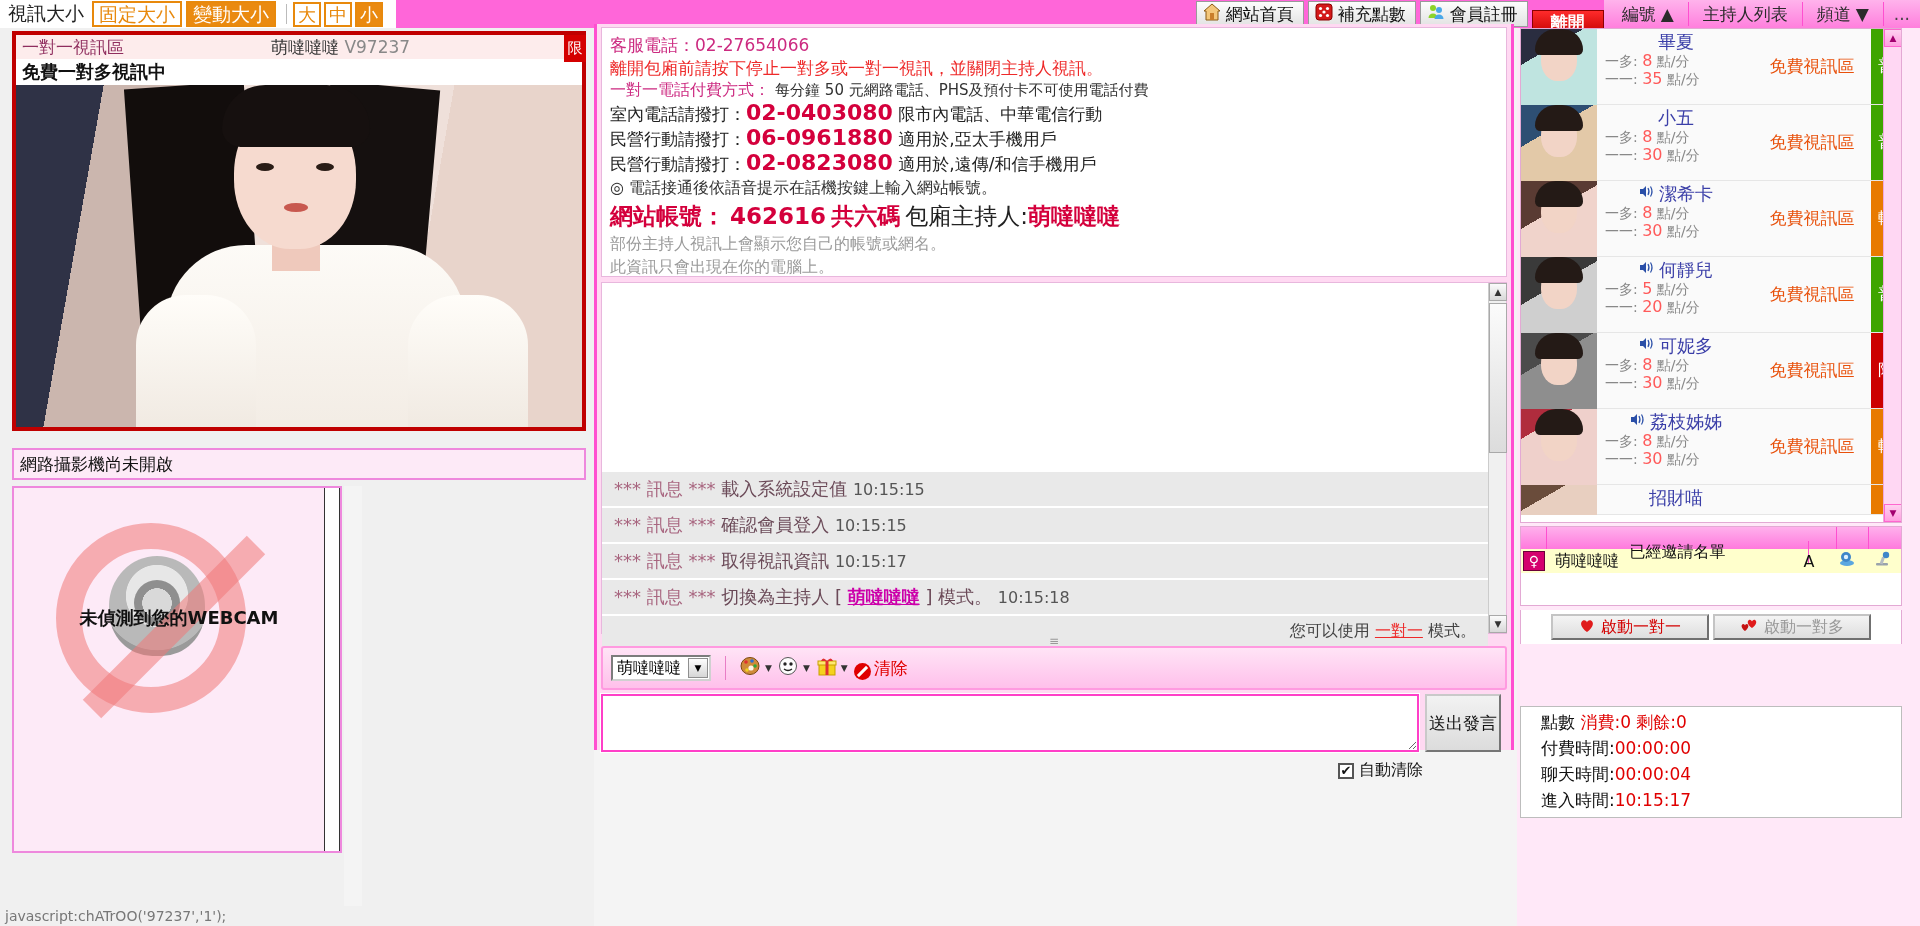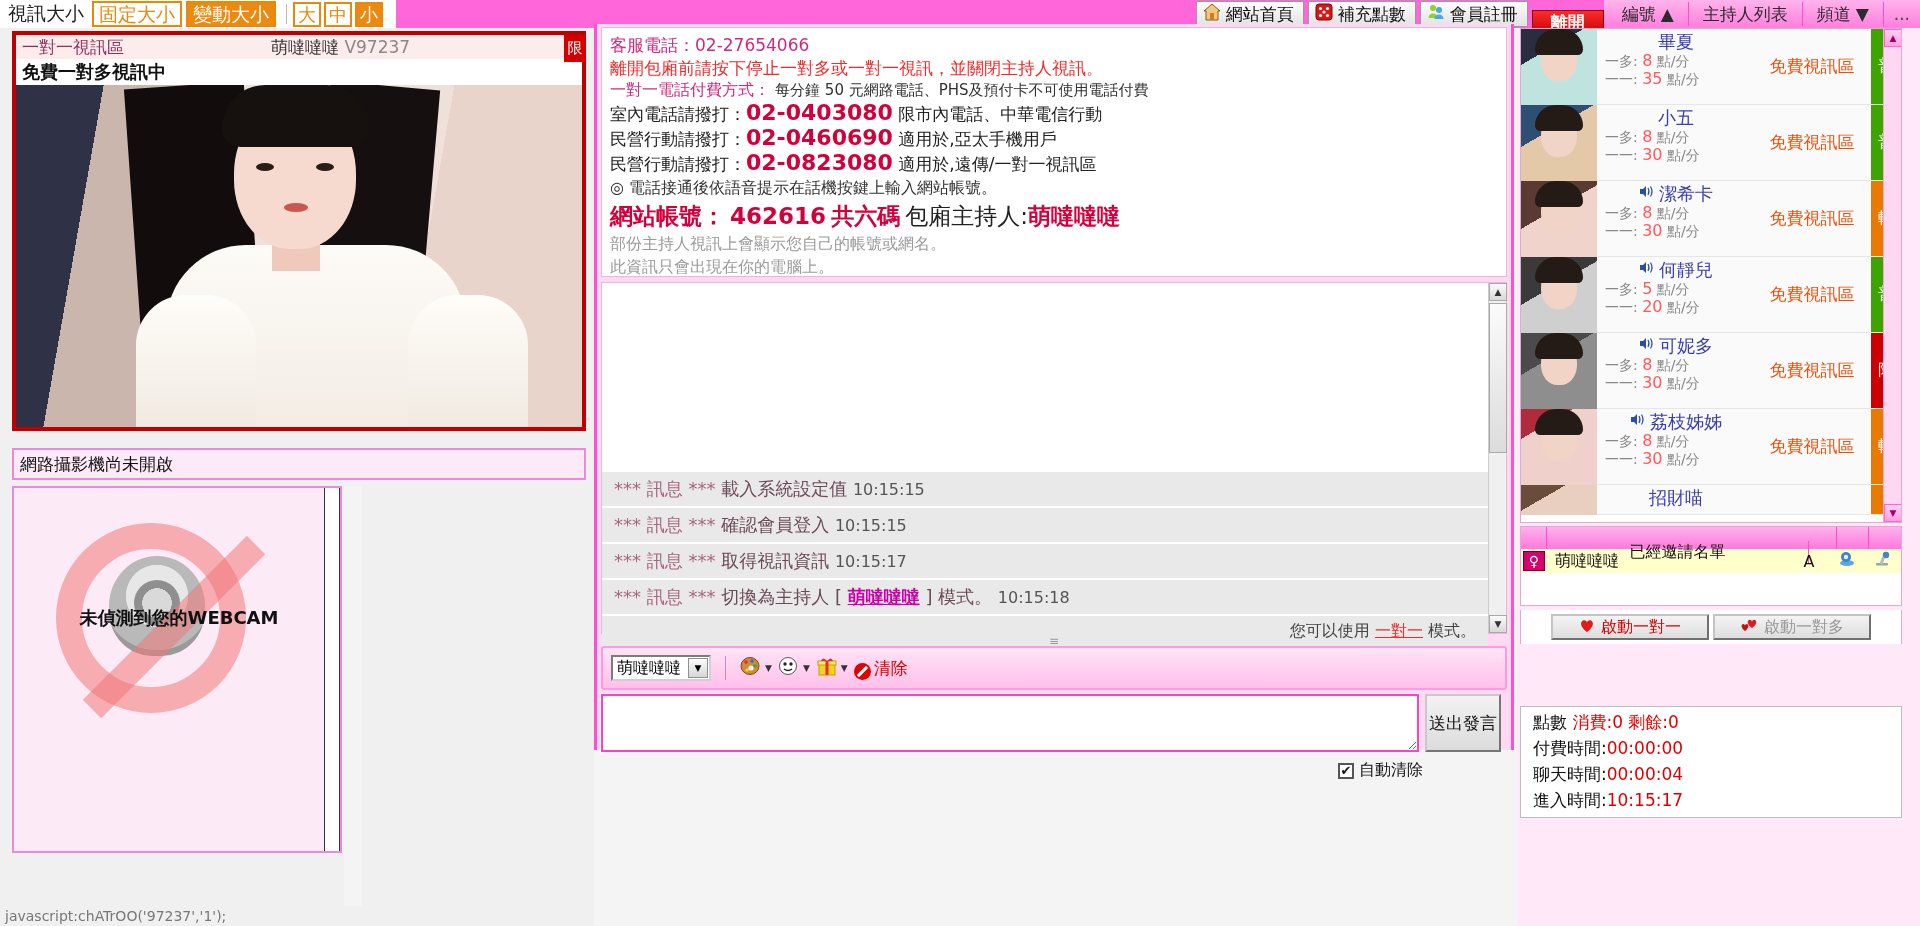--- a/index.html
+++ b/index.html
@@ -368,21 +368,21 @@
   #roominfo {
     position: absolute; left: 3px; top: 622px; width: 382px; height: 52px;
     background: #ffffff; border: 1px solid #bdbdbd; padding: 2px 4px;
     font-size: 17px; line-height: 24px; color:#111;
   }
   .ri-zone { color:#7a2bbd; }
   .ri-free { color:#e00000; }
   .ri-rate { color:#e00000; }
   #pointinfo {
     position: absolute; left: 3px; top: 678px; width: 382px; height: 112px;
-    background: #ffffff; border: 1px solid #bdbdbd; padding: 2px 12px;
+    background: #ffffff; border: 1px solid #bdbdbd; padding: 2px 20px;
     font-size: 17px; line-height: 26px; color:#111;
   }
   .pi-red { color:#e00000; }
 </style>
 </head>
 <body>
 
 <div id="app">
 
   <div id="topbar">
@@ -507,26 +507,26 @@
       <div class="nt nt-red">離開包廂前請按下停止一對多或一對一視訊，並關閉主持人視訊。</div>
       <div style="white-space:nowrap;">
         <span class="nt-title">一對一電話付費方式：</span>
         <span class="nt-small">每分鐘 50 元網路電話、PHS及預付卡不可使用電話付費</span>
       </div>
       <div class="nt">
         <span>室內電話請撥打：</span><span class="nt-bignum">02-0403080</span>
         <span>限市內電話、中華電信行動</span>
       </div>
       <div class="nt">
-        <span>民營行動請撥打：</span><span class="nt-bignum">02-0460690</span>
+        <span>民營行動請撥打：</span><span class="nt-bignum">06-0961880</span>
         <span>適用於,亞太手機用戶</span>
       </div>
       <div class="nt">
         <span>民營行動請撥打：</span><span class="nt-bignum">02-0823080</span>
-        <span>適用於,遠傳/一對一視訊區</span>
+        <span>適用於,遠傳/和信手機用戶</span>
       </div>
       <div class="nt nt-small" style="font-size:16px;">◎ 電話接通後依語音提示在話機按鍵上輸入網站帳號。</div>
       <div style="white-space:nowrap;margin-top:2px;">
         <span class="nt-acct">網站帳號：</span>
         <span class="nt-acct">462616</span>
         <span class="nt-acct">共六碼</span>
         <span class="nt-acct2">包廂主持人:</span><span class="nt-host">萌噠噠噠</span>
       </div>
       <div class="nt nt-gray">部份主持人視訊上會顯示您自己的帳號或網名。</div>
       <div class="nt nt-gray">此資訊只會出現在你的電腦上。</div>

